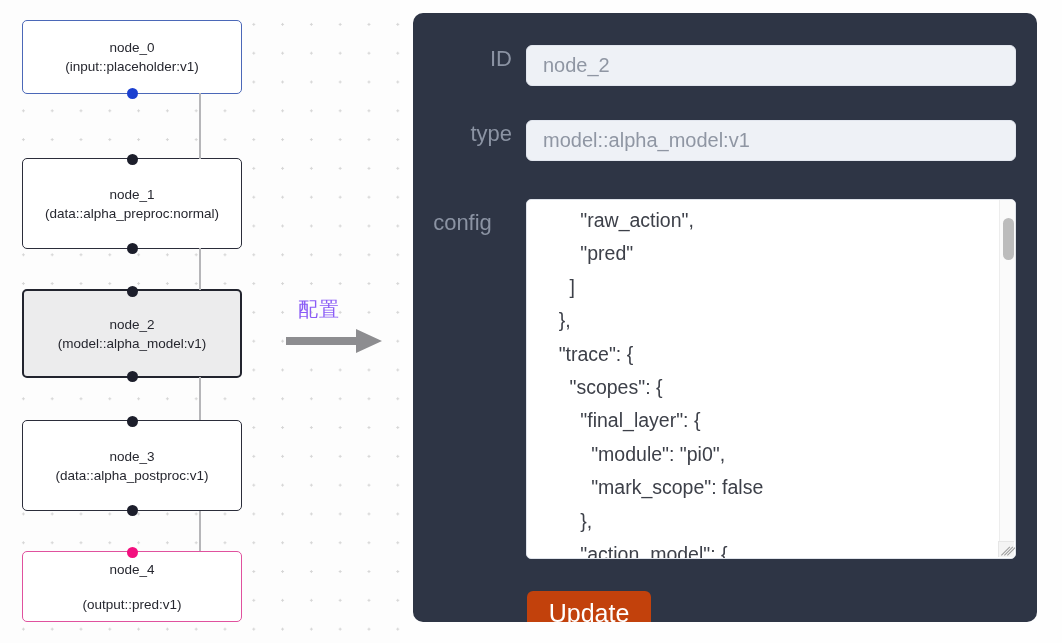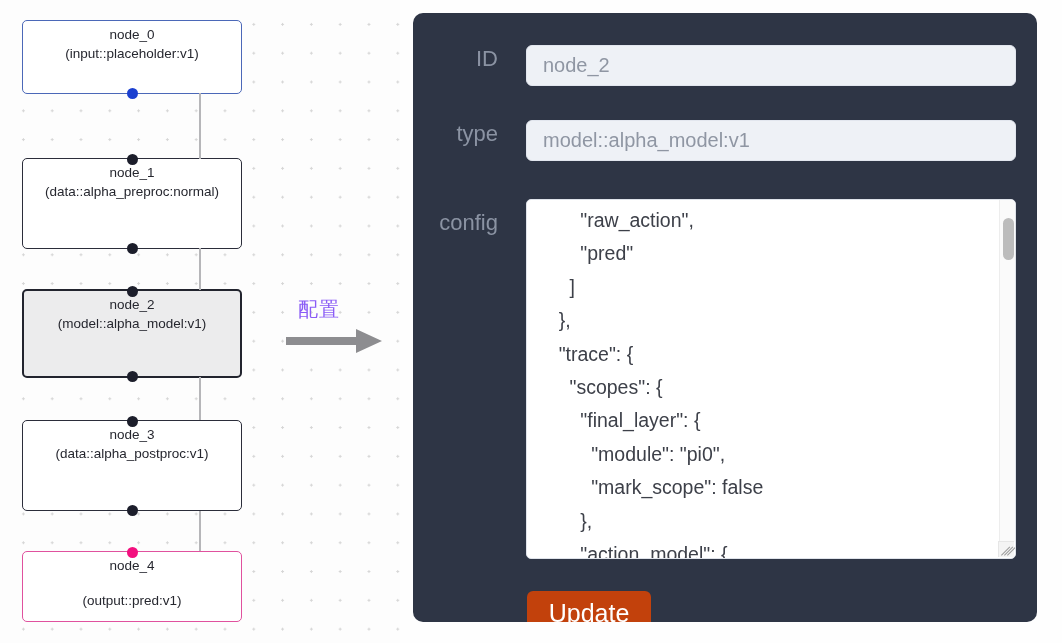--- a/index.html
+++ b/index.html
@@ -19,21 +19,21 @@
     background-size: 28.8px 28.8px;
     background-position: 9px 10px;
   }
 
   .node {
     position: absolute; left: 22px; width: 220px;
     background: #ffffff;
     border: 1.6px solid #2b2d3a;
     border-radius: 5px;
     display: flex; flex-direction: column;
-    align-items: center; 
+    align-items: center; justify-content: center;
     text-align: center;
     color: #26272f;
     font-size: 13.5px;
     line-height: 19px;
     padding: 4px 8px;
   }
   .node .n-id { display: block; }
   .node .n-type { display: block; }
   .node.input-node  { border-color: #4b68b8; border-width: 1.5px; }
   .node.output-node { border-color: #e0519e; border-width: 1.5px; gap: 16px; }
@@ -65,36 +65,36 @@
 
   
   #config-panel {
     position: absolute; left: 413px; top: 13px;
     width: 624px; height: 609px;
     background: #2e3545; border-radius: 10px;
     overflow: hidden;
   }
   .field-row { position: absolute; left: 0; width: 100%; display: flex; align-items: flex-start; }
   .field-label {
-    width: 113px; text-align: right; padding-right: 28px;
+    width: 113px; text-align: right; padding-right: 14px;
     color: #8b93a3; font-size: 22px; line-height: 28px;
     font-family: "Liberation Sans", sans-serif;
   }
   .text-input {
     width: 490px; height: 41px;
     background: #eef1f6; border: 1px solid #e2e6ee; border-radius: 6px;
     color: #8f96a3; font-size: 20px;
     padding: 0 16px; line-height: 39px;
     font-family: "Liberation Sans", sans-serif;
     white-space: nowrap; overflow: hidden;
   }
   #row-id   { top: 32px; }
   #row-type { top: 107px; }
   #row-config { top: 186px; }
-  #row-config .field-label { padding-top: 10px; }
+  #row-config .field-label { padding-top: 10px; text-align: center; }
 
   .textarea-wrap {
     position: relative; width: 490px; height: 360px;
     background: #ffffff; border: 1px solid #dfe3ea; border-radius: 5px;
     overflow: hidden;
   }
   .textarea-content {
     position: absolute; left: 0; top: 0; right: 16px; bottom: 0;
     padding: 4px 6px 0 10px;
     color: #3d4049; font-size: 19.5px; line-height: 33.4px;

